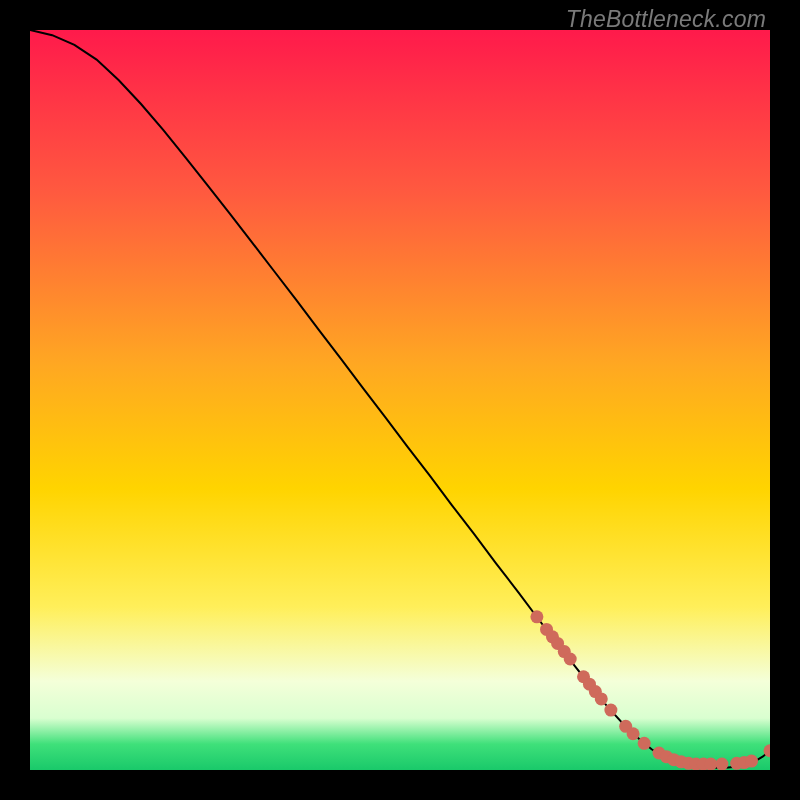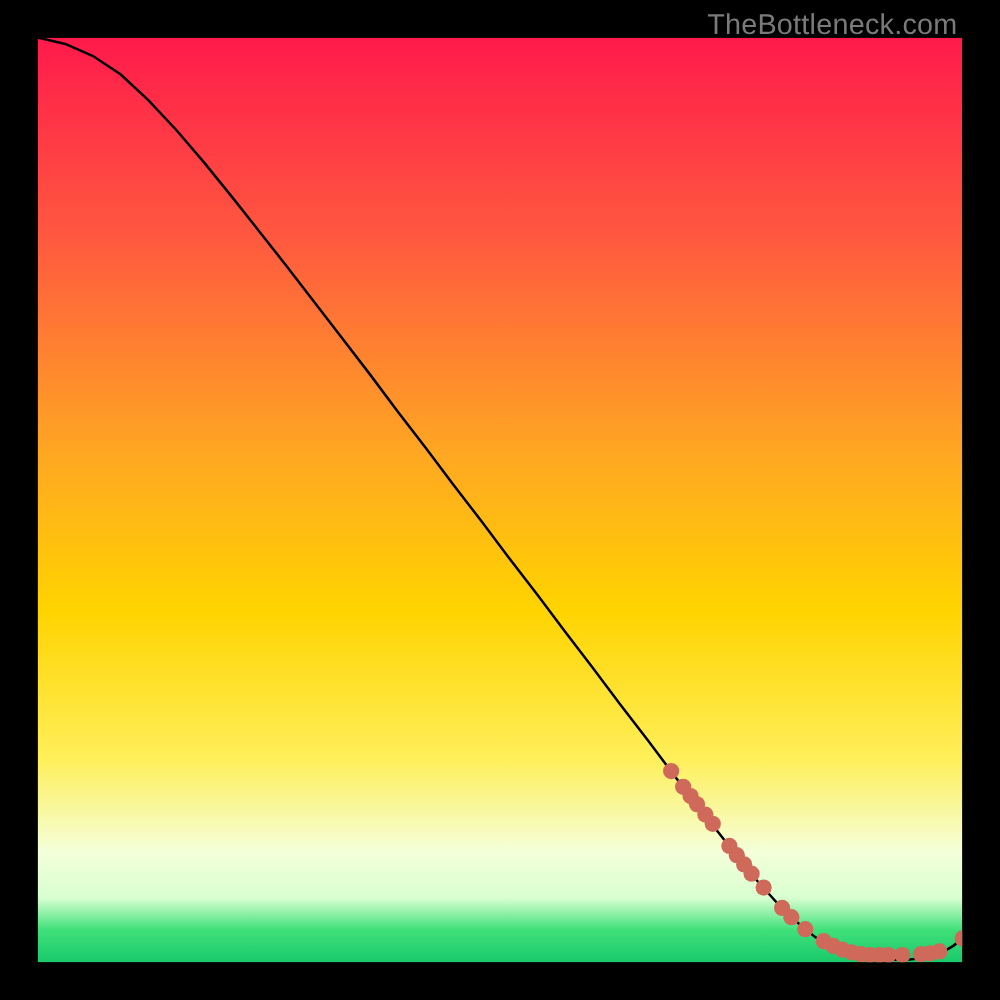--- a/index.html
+++ b/index.html
@@ -9,20 +9,21 @@
     height: 800px;
     background: #000;
     overflow: hidden;
     font-family: Arial, Helvetica, sans-serif;
   }
   .stage {
     position: relative;
     width: 800px;
     height: 800px;
     background: #000;
+    font-style: italic;
   }
   .plot {
     position: absolute;
     left: 30px;
     top: 30px;
     width: 740px;
     height: 740px;
     overflow: hidden;
   }
   .watermark {

